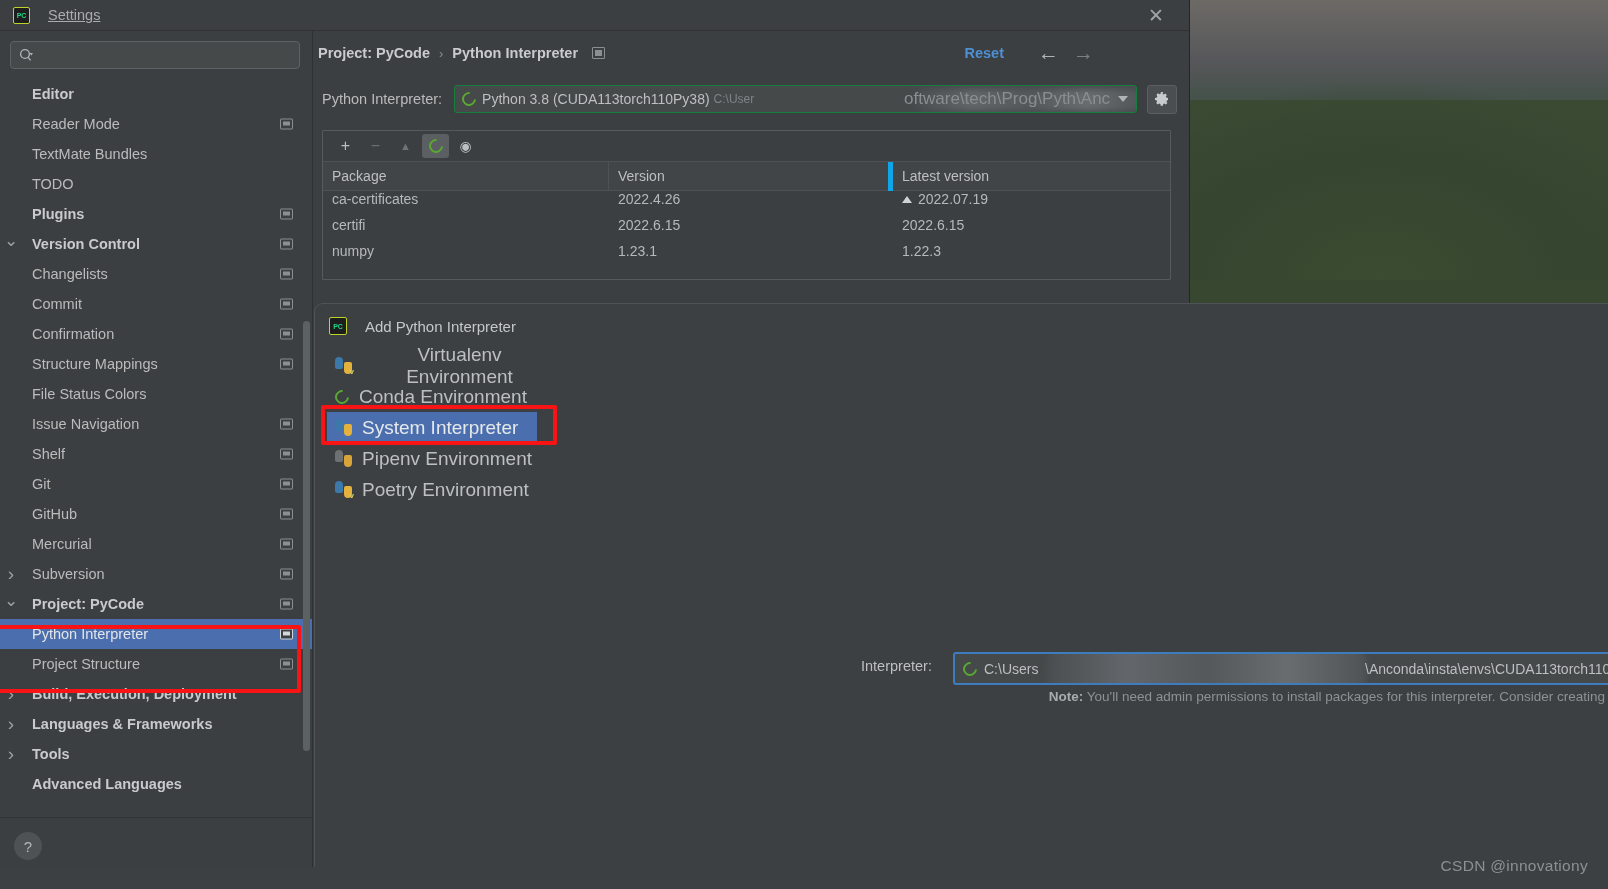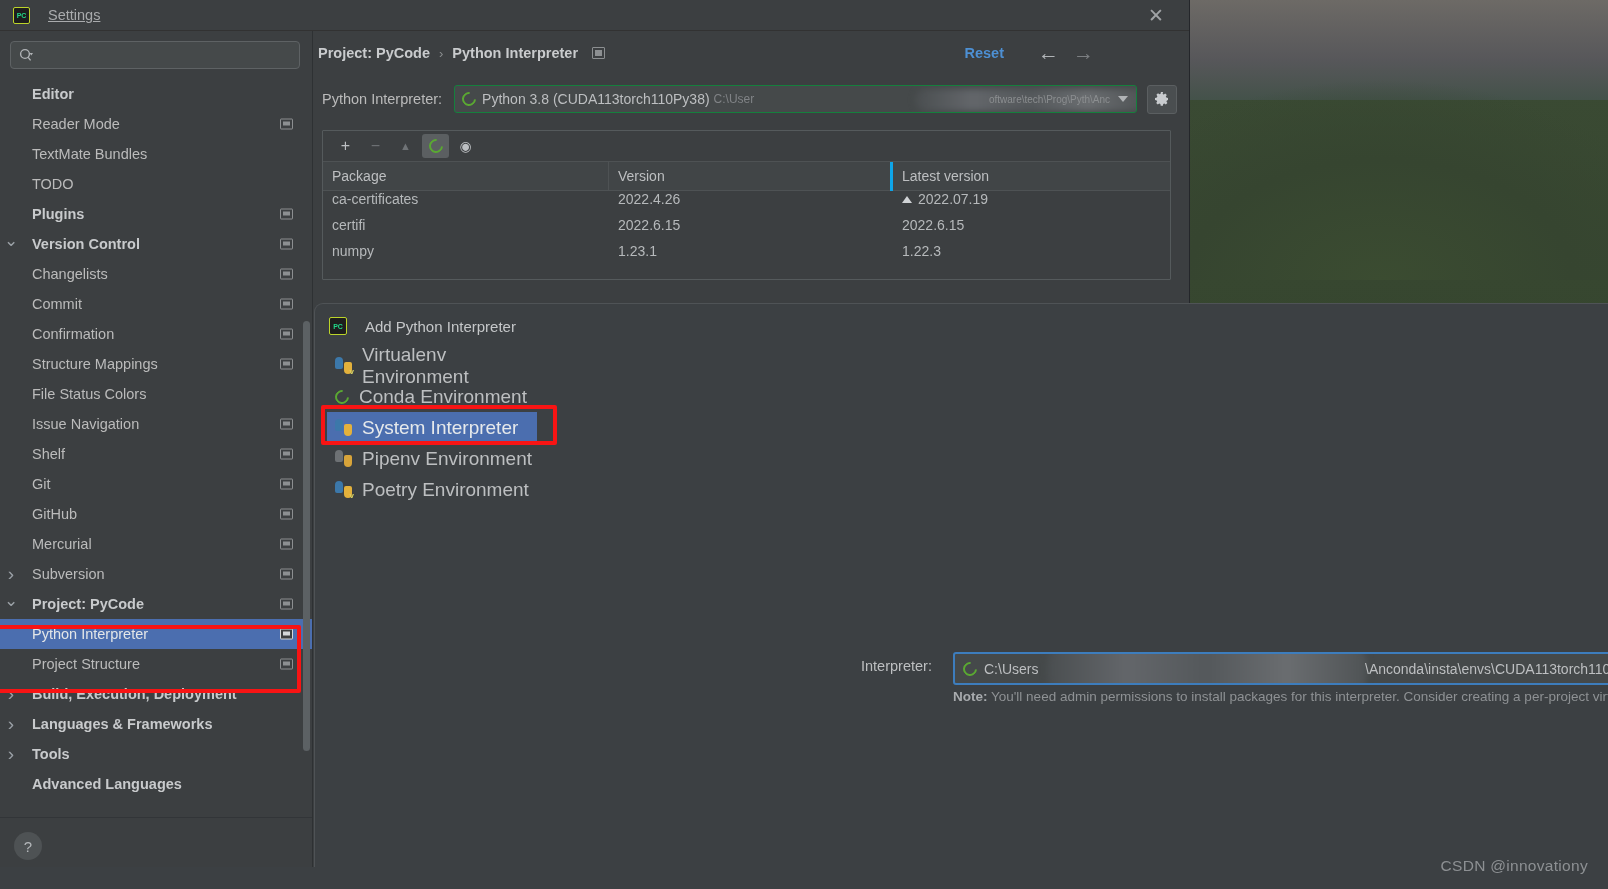--- a/index.html
+++ b/index.html
@@ -35,20 +35,21 @@
     position: absolute; left: 0; top: 0;
     width: 1190px; height: 889px;
     background: #3c3f41;
     border-right: 1px solid #24262a;
     display: flex; flex-direction: column;
   }
   
   #full-area {
     position: absolute; left: 0; top: 0; width: 1608px; height: 889px;
     pointer-events: none;
+    text-align: center;
   }
 
   
   #title-bar {
     height: 31px; flex: 0 0 31px;
     background: #3c3f41;
     display: flex; align-items: center;
     position: relative;
     border-bottom: 1px solid #323232;
   }
@@ -203,21 +204,21 @@
     border: 2.3px solid #5aa832; border-right-color: transparent;
     flex: 0 0 14px; transform: rotate(-40deg);
   }
   #interp-combo .combo-text {
     margin-left: 6px; font-size: 14px; color: #bdbfc1; white-space: nowrap;
   }
   #interp-combo .combo-path {
     margin-left: 4px; font-size: 12px; color: #808386; white-space: nowrap;
   }
   #interp-combo .combo-tail {
-    position: absolute; right: 26px; font-size: 10px; color: #8b8e90; white-space: nowrap;
+    position: absolute; right: 26px; font-size: 17px; color: #8b8e90; white-space: nowrap;
   }
   .blur-patch {
     position: absolute; border-radius: 22px;
     background: linear-gradient(90deg,#4a4e50,#63666a,#54585b,#6a6d70,#4f5355);
     filter: blur(3px);
   }
   .combo-caret {
     position: absolute; right: 8px; width: 0; height: 0;
     border-left: 5px solid transparent; border-right: 5px solid transparent;
     border-top: 6px solid #b0b3b6;
@@ -245,21 +246,21 @@
     border-radius: 3px; cursor: pointer; color: #bcbfc2; font-size: 16px;
   }
   .tb-btn.dim { color: #6f7376; }
   .tb-btn.active { background: #5b5f61; }
   #pkg-head {
     display: flex; height: 29px; align-items: center;
     background: #414547; border-bottom: 1px solid #4e5254;
     font-size: 14px; color: #bdbfc1;
   }
   #pkg-head .c1 { width: 286px; padding-left: 9px; border-right: 1px solid #4e5254; line-height: 29px; height:29px;}
-  #pkg-head .c2 { width: 284px; padding-left: 9px; border-right: 3px solid #0ea5e9; line-height: 29px; height:29px;}
+  #pkg-head .c2 { width: 284px; padding-left: 9px; border-right: 5px solid #0ea5e9; line-height: 29px; height:29px;}
   #pkg-head .c3 { flex: 1; padding-left: 9px; line-height: 29px; height:29px;}
   .pkg-row { display: flex; height: 26px; align-items: flex-start; font-size: 14px; color: #b6b9bb; }
   .pkg-row .c1 { width: 286px; padding-left: 9px; }
   .pkg-row .c2 { width: 284px; padding-left: 9px; }
   .pkg-row .c3 { flex: 1; padding-left: 9px; display: flex; align-items: center; gap: 6px; }
   .up-tri { width:0;height:0;border-left:5px solid transparent;border-right:5px solid transparent;border-bottom:7px solid #d0d3d6; }
 
   
   #add-dialog {
     position: absolute; left: 314px; top: 303px;

